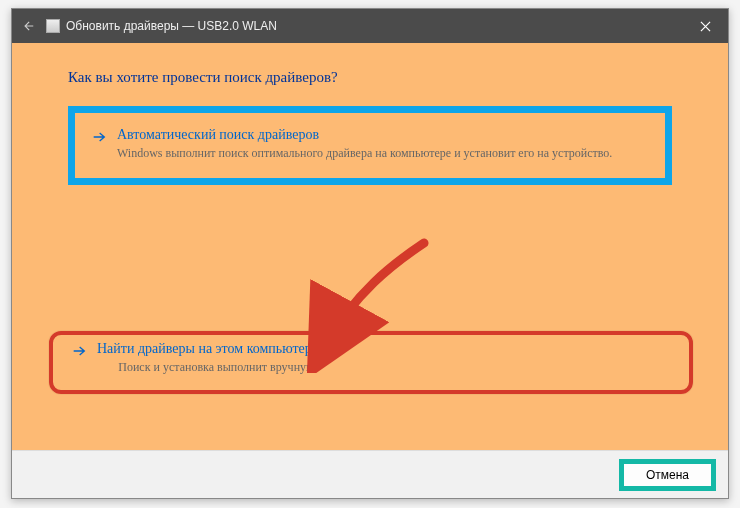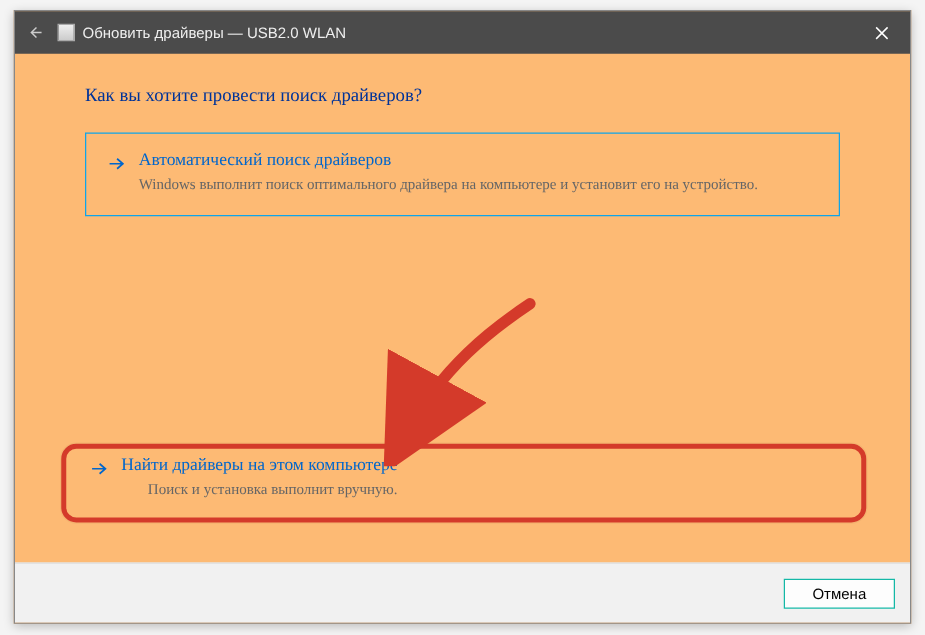--- a/index.html
+++ b/index.html
@@ -56,42 +56,42 @@
     position: relative;
     font-family: Liberation Serif, serif;
   }
   .heading {
     color: #003399;
     font-size: 15px;
     font-weight: 400;
     margin-bottom: 20px;
   }
   .option {
-    border: 1px solid #0ea5e9;
+    border: 7px solid #0ea5e9;
     padding: 14px 16px 16px 16px;
     display: flex;
     align-items: flex-start;
     gap: 10px;
     cursor: pointer;
     width: 604px;
   }
   .opt-arrow {
     color: #0066cc;
     flex-shrink: 0;
     margin-top: 2px;
   }
   .opt-arrow svg { width: 16px; height: 16px; }
   .opt-body { display: flex; flex-direction: column; gap: 2px; }
   .opt-title { color: #0066cc; font-size: 14px; }
   .opt-desc { color: #666; font-size: 12px; line-height: 1.4; text-align: right; }
 
   .option2-wrap {
     position: absolute;
     left: 37px;
-    top: 312px;
+    top: 288px;
     width: 644px;
     border: 4px solid #d43a2a;
     border-radius: 12px;
     padding: 6px 18px 14px 18px;
     box-shadow: 0 0 0 1px rgba(0,0,0,0.04);
   }
   .option2-wrap .opt-inner {
     display: flex;
     align-items: flex-start;
     gap: 10px;
@@ -101,21 +101,21 @@
     height: 48px;
     border-top: 1px solid #ddd;
     background: #f1f1f1;
     display: flex;
     align-items: center;
     justify-content: flex-end;
     padding: 0 12px;
   }
   .cancel-btn {
     background: #fdfdfd;
-    border: 1px solid #14b8a6;
+    border: 5px solid #14b8a6;
     font-size: 12px;
     padding: 4px 22px;
     cursor: pointer;
     font-family: inherit;
     margin-left: 43px;
   }
 
   .red-arrow {
     position: absolute;
     left: 292px;

